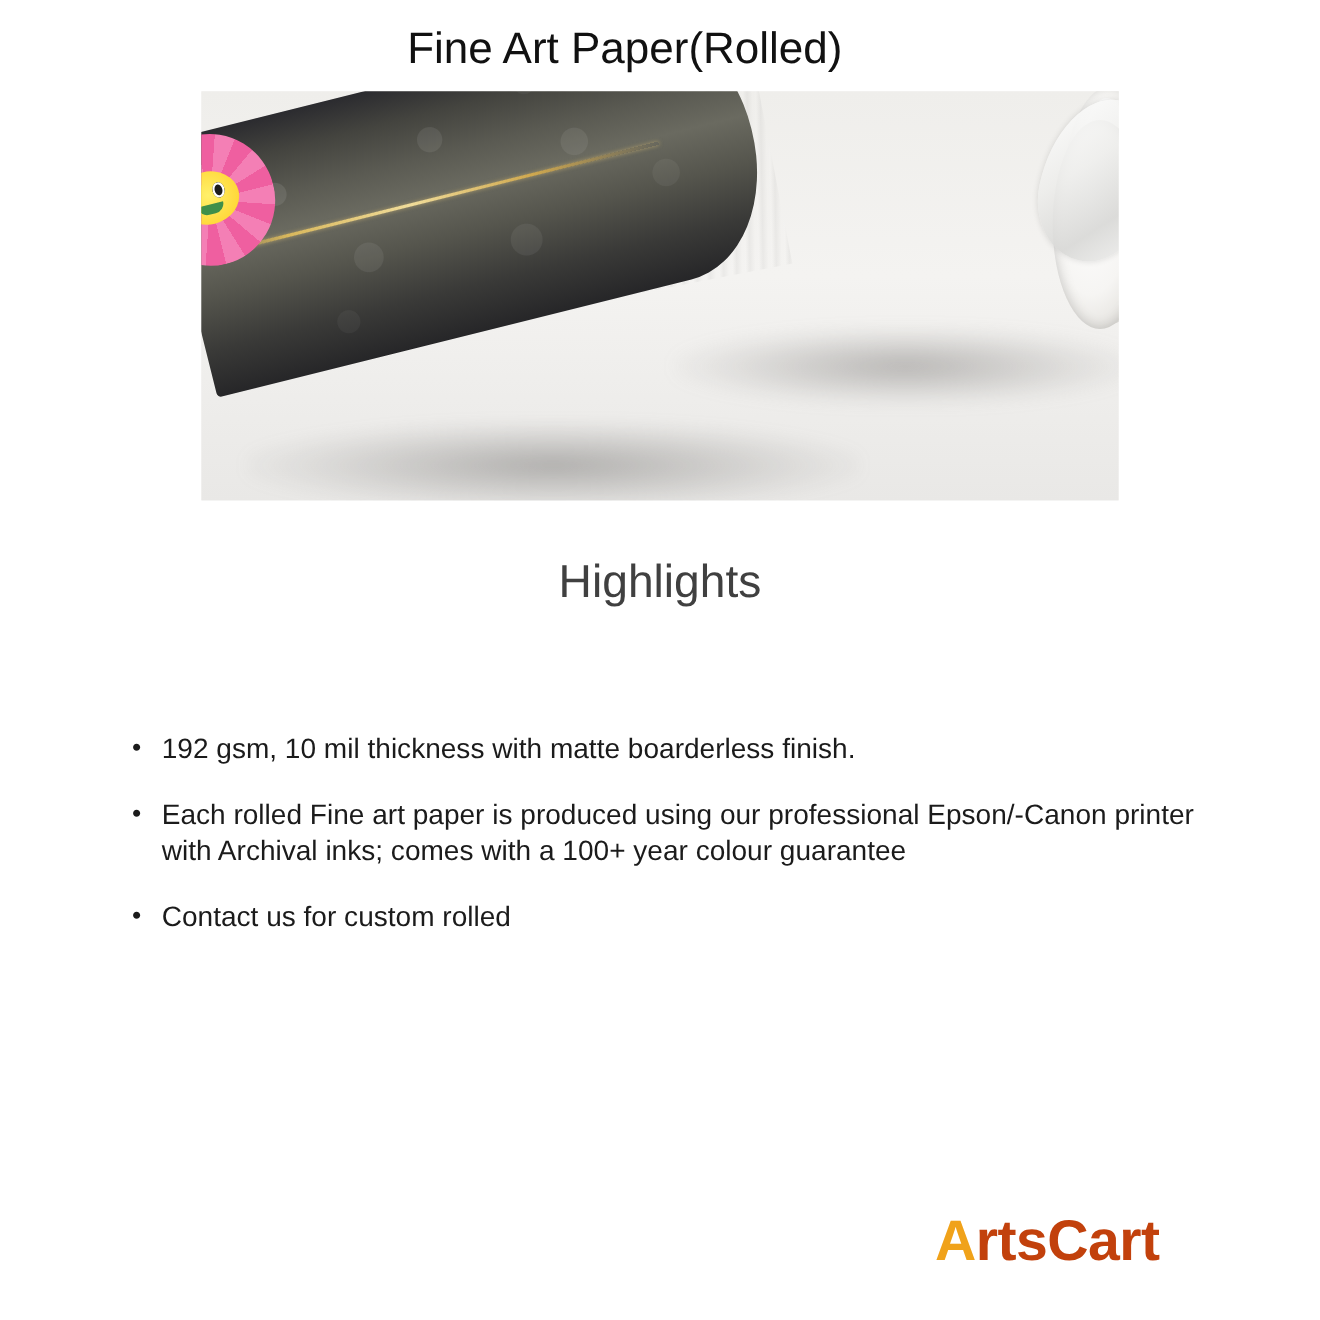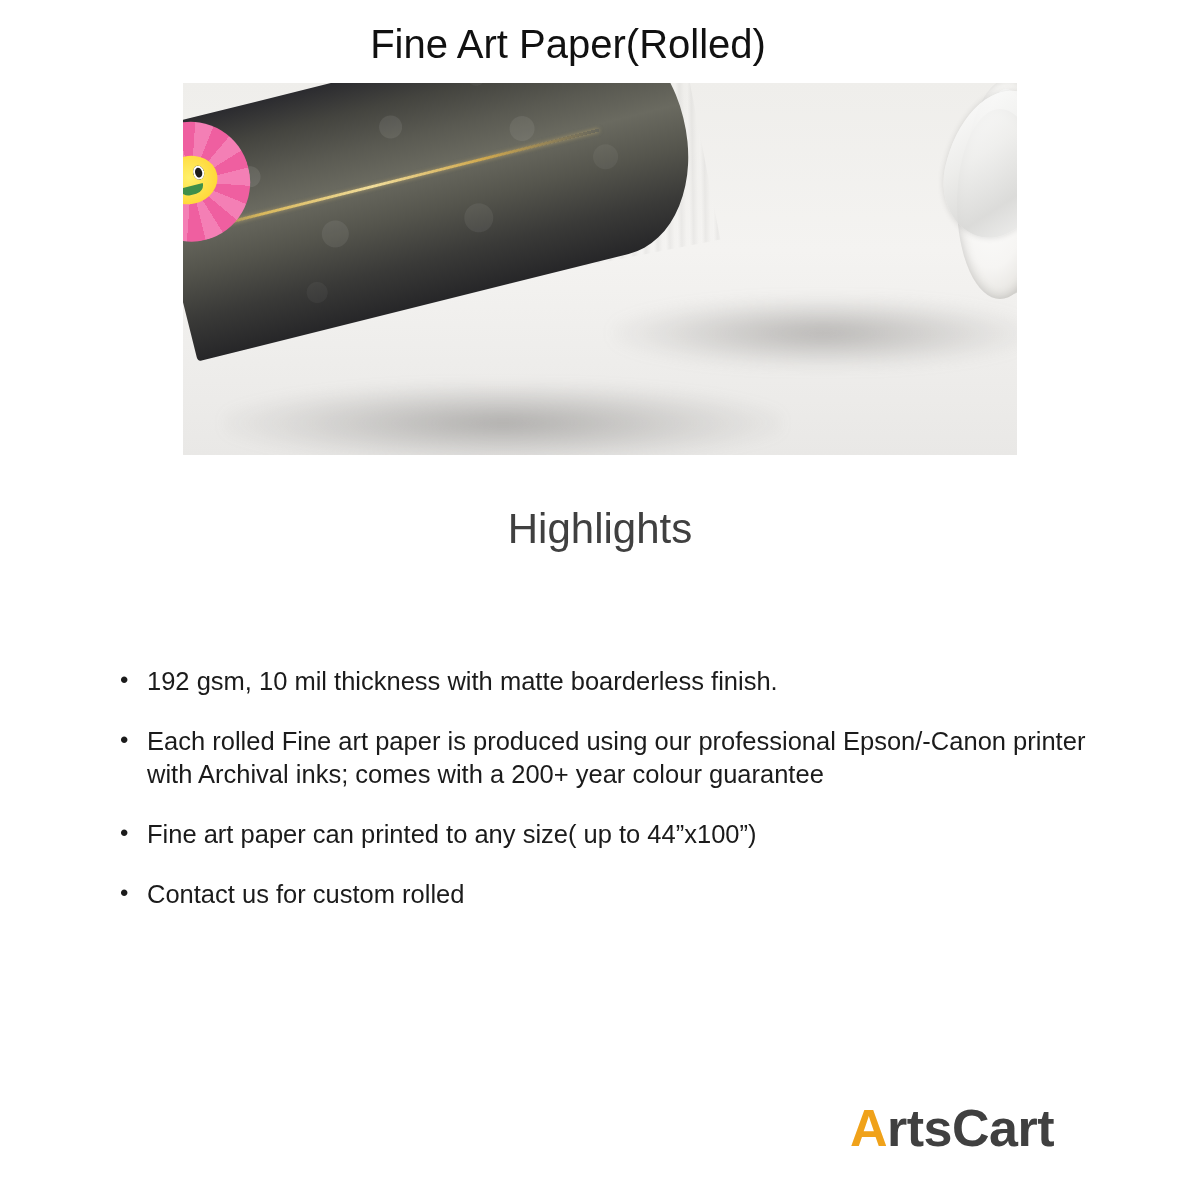--- a/index.html
+++ b/index.html
@@ -285,21 +285,21 @@
     display: flex;
     align-items: baseline;
     font-size: 52px;
     font-weight: bold;
     letter-spacing: -0.5px;
   }
   .logo .a-mark {
     color: #f0a21a;
   }
   .logo .rest {
-    color: #404040;
+    color: #c2410c;
   }
 </style>
 </head>
 <body>
 
 <div class="page">
 
   <h1 class="title">Fine Art Paper(Rolled)</h1>
 
   <div class="photo-wrap">
@@ -327,22 +327,21 @@
       </div>
       <div class="print-cap"></div>
       <div class="plastic"></div>
     </div>
   </div>
 
   <div class="highlights-heading">Highlights</div>
 
   <ul class="bullets">
     <li>192 gsm, 10 mil thickness with matte boarderless finish.</li>
-    <li>Each rolled Fine art paper is produced using our professional Epson/-Canon printer with Archival inks; comes with a 200+ year colour guarantee</li>
-    <li>Fine art paper can printed to any size( up to 44”x100”)</li>
+    <li>Each rolled Fine art paper is produced using our professional Epson/-Canon printer with Archival inks; comes with a 100+ year colour guarantee</li>
     <li>Contact us for custom rolled</li>
   </ul>
 
   <div class="logo">
     <span class="a-mark">A</span>
     <span class="rest">rtsCart</span>
   </div>
 
 </div>
 

